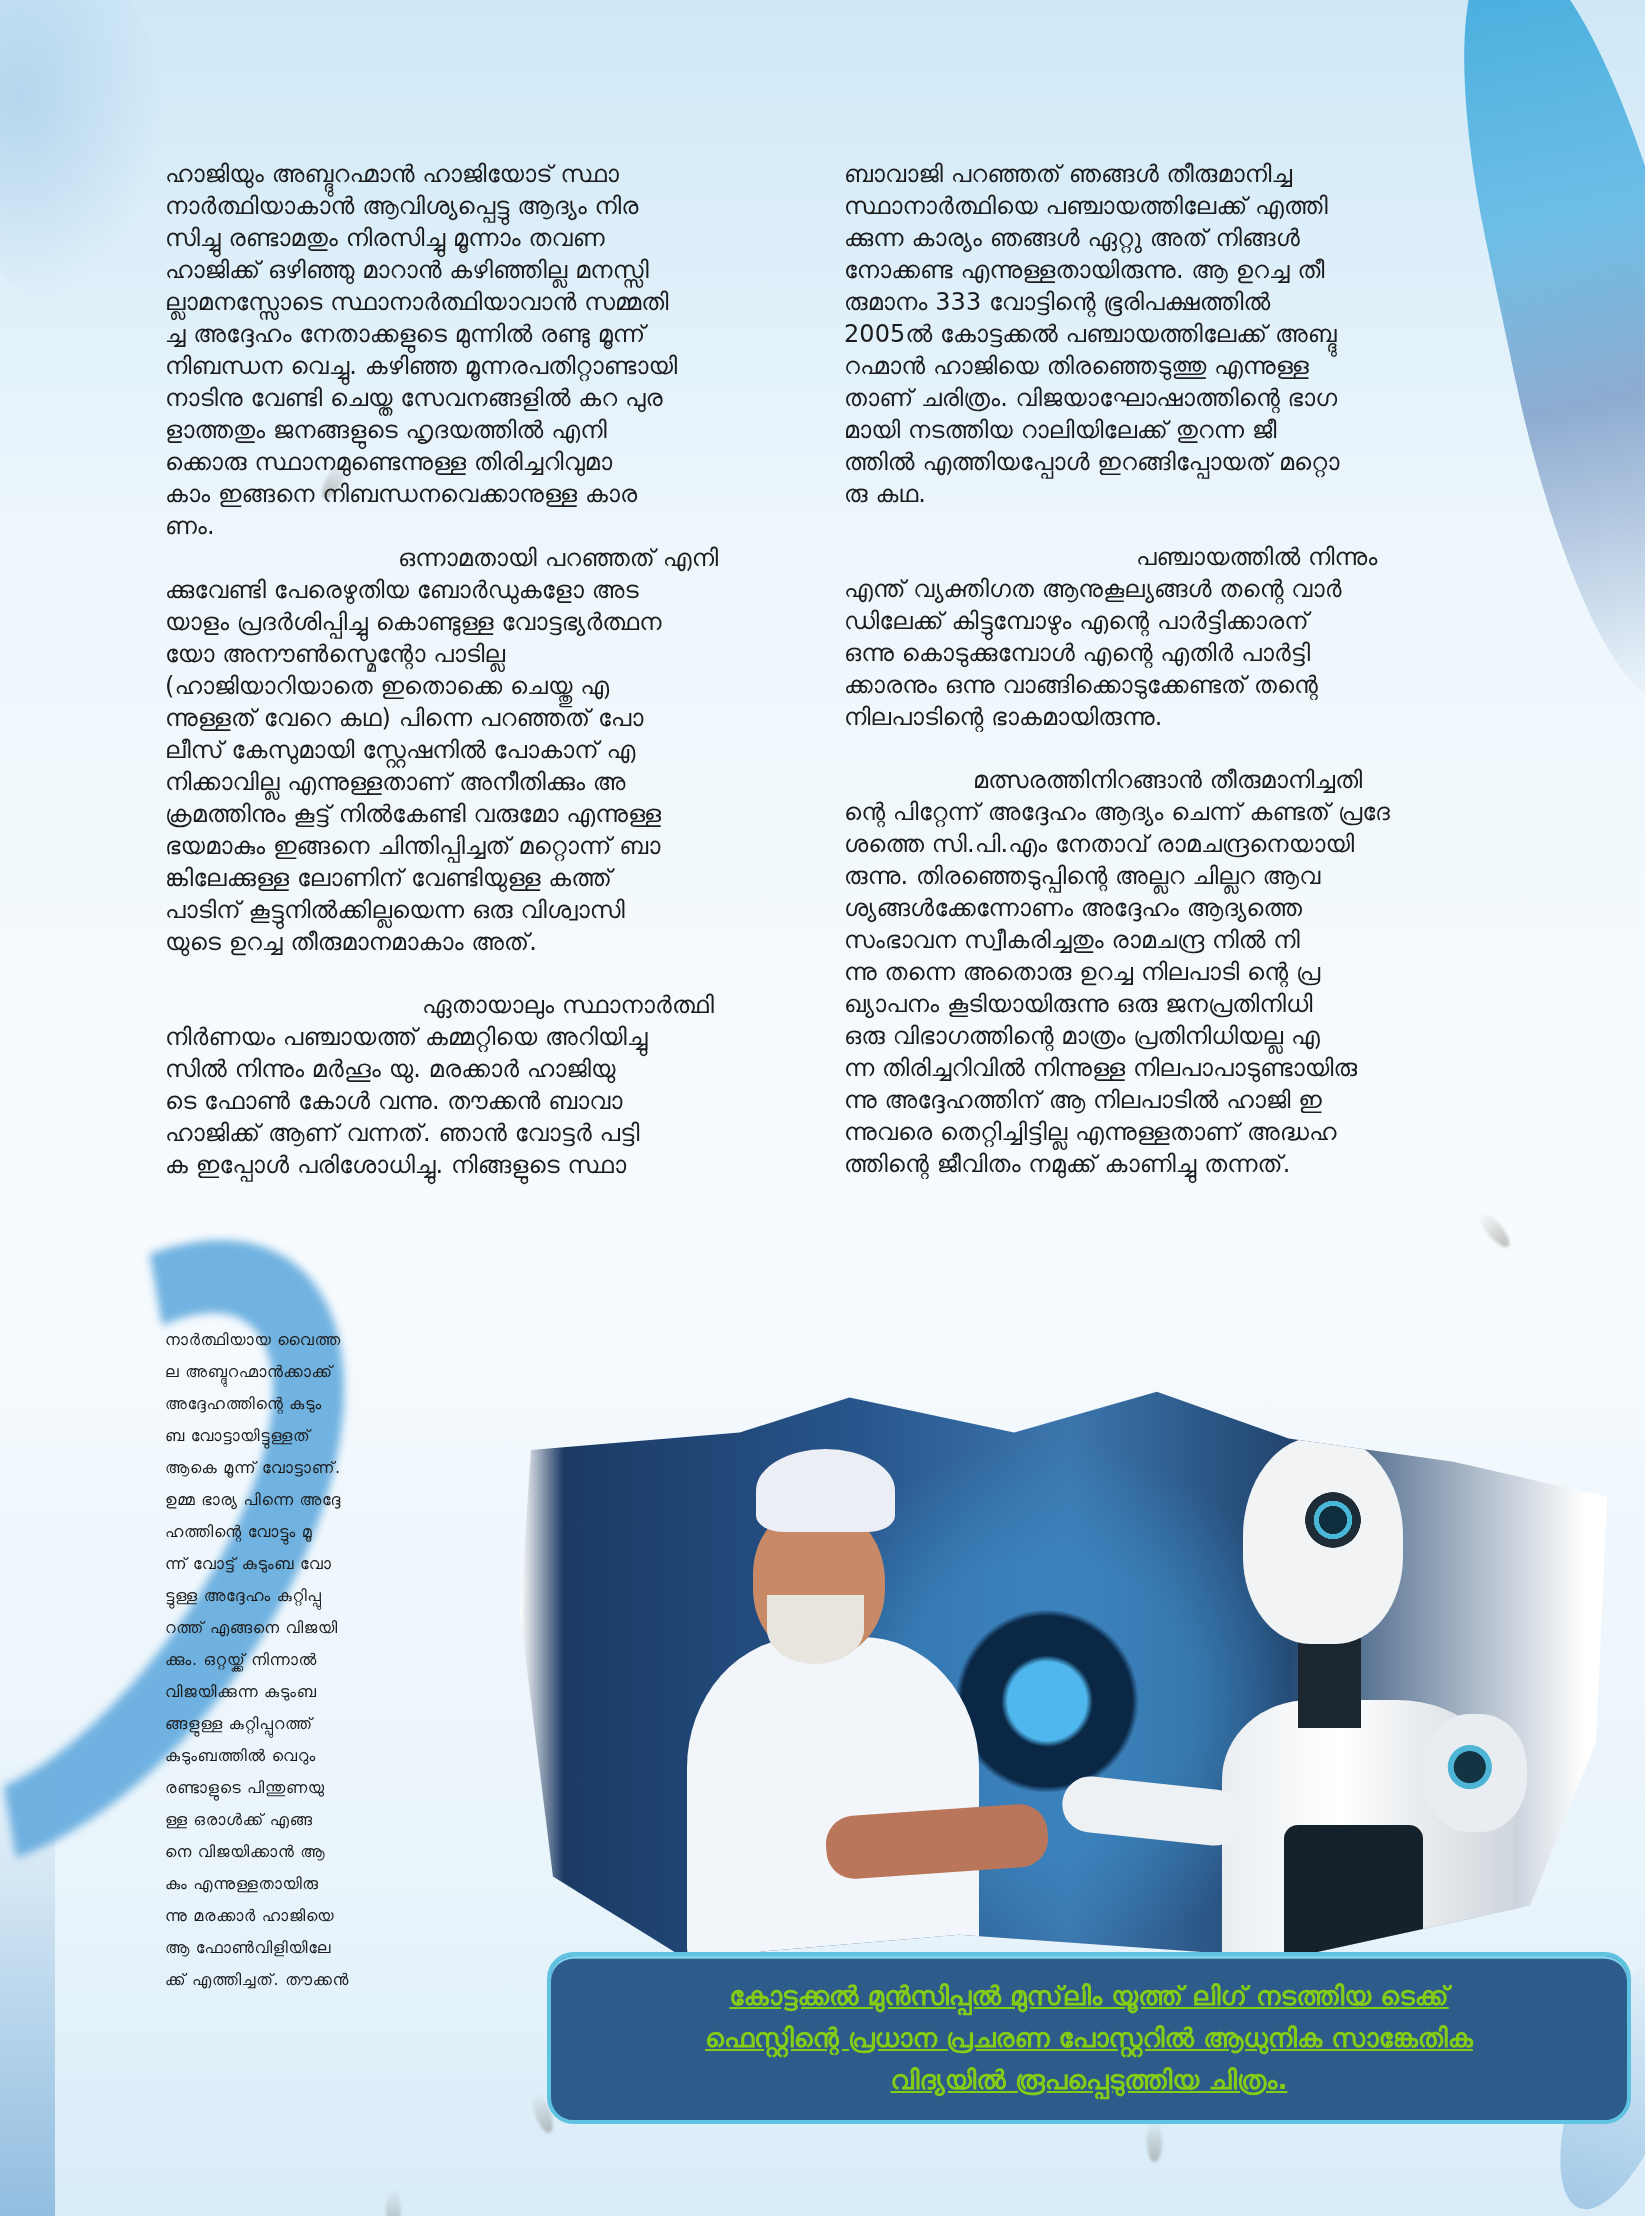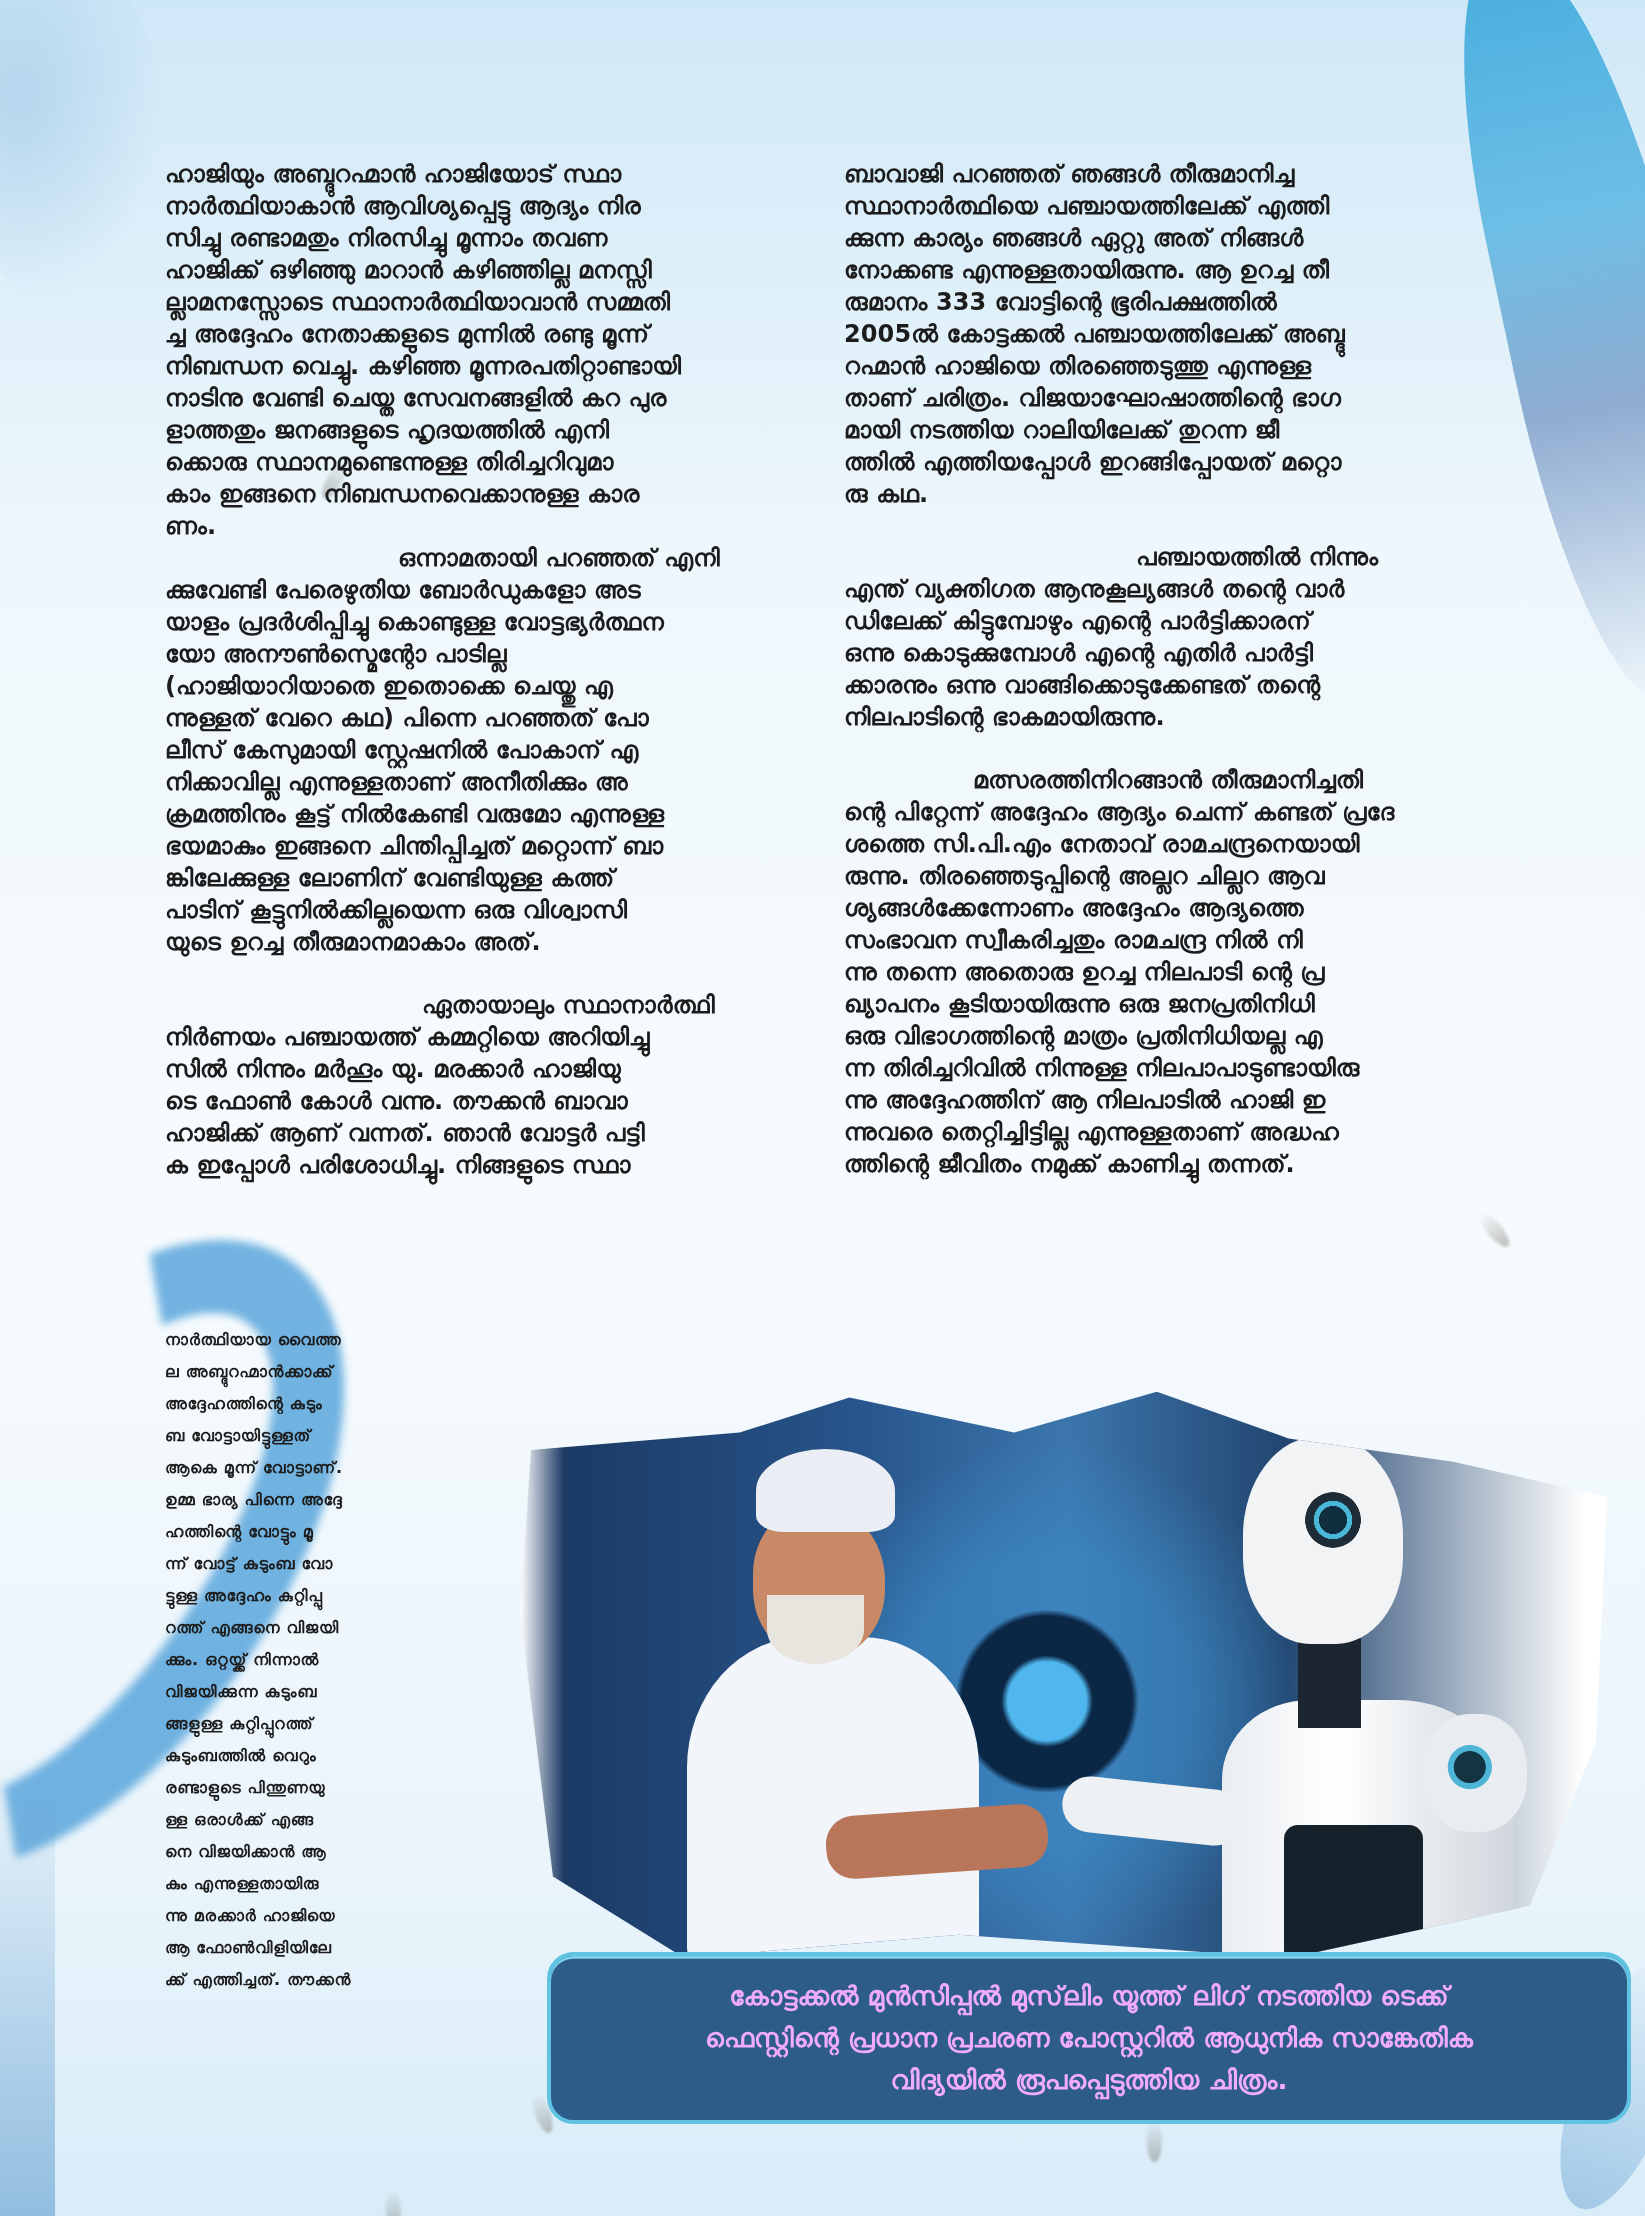--- a/index.html
+++ b/index.html
@@ -18,21 +18,21 @@
   .ribbon-left { left: -111px; top: 1195px; width: 236px; height: 570px;
     border: 76px solid #5aa6dc; border-left-color: transparent; border-bottom-color: transparent;
     transform: rotate(35deg); filter: blur(4.2px); opacity: .85; }
   .ribbon-bl { left: -28px; bottom: -28px; width: 83px; height: 486px;
     background: linear-gradient(180deg, rgba(90,150,200,0), #6fa6d3); opacity: .7; border-radius: 28px; }
   .ribbon-br { right: -28px; bottom: 0; width: 97px; height: 264px;
     background: linear-gradient(180deg, rgba(90,150,200,0), #7fb2db); opacity: .6; transform: rotate(20deg); }
   .petal { position: absolute; width: 15.3px; height: 42px; border-radius: 50%;
     background: linear-gradient(180deg, rgba(120,120,110,.0), rgba(120,120,110,.45)); filter: blur(1.4px); }
 
-  .column { position: absolute; font-size: 24px; line-height: 32px; font-weight: bold; letter-spacing: 0.1px; }
+  .column { position: absolute; font-size: 24px; line-height: 32px; font-weight: normal; letter-spacing: 0.1px; }
   .col-left { left: 165px; top: 158px; width: 625px; }
   .col-right { left: 844px; top: 158px; width: 646px; }
   .col-left-narrow { left: 165px; top: 1324px; width: 341px; font-size: 16px; line-height: 32px; letter-spacing: 0.7px; }
   .para { margin: 0; text-align: justify; text-align-last: left; }
   .para-gap { margin-top: 31px; }
   .line { display: block; white-space: nowrap; }
 
   .photo {
     position: absolute; left: 520px; top: 1380px; width: 1098px; height: 584px;
     background:
@@ -54,21 +54,21 @@
   .robot .shoulder { position: absolute; left: 222px; top: 278px; width: 104px; height: 118px; border-radius: 45%; background: radial-gradient(circle at 45% 45%, #133443 0 18%, #4fb5d7 19% 25%, #e9edf1 26%); }
   .robot .core { position: absolute; left: 83px; top: 389px; width: 139px; height: 139px; background: #15212b; border-radius: 14px; }
   .robot .arm { position: absolute; left: -139px; top: 347px; width: 181px; height: 56px; background: #eef1f4; border-radius: 28px; transform: rotate(6deg); }
 
   .caption {
     position: absolute; left: 547px; top: 1952px; width: 1084px; height: 172px;
     box-sizing: border-box; border: 4.9px solid #5fc3e1; border-radius: 26.4px;
     background: #2d5b8a; box-shadow: 0 2.8px 0 #7fd0ea inset;
     display: flex; align-items: center; justify-content: center; text-align: center;
   }
-  .caption-text { color: #f0abfc; font-weight: bold; font-size: 26.4px; line-height: 42px; padding: 0 28px; }
+  .caption-text { color: #84cc16; font-weight: bold; font-size: 26.4px; line-height: 42px; padding: 0 28px; text-decoration: underline; }
 </style>
 </head>
 <body>
 
 <div class="bg-layer">
   <div class="ribbon ribbon-tl"></div>
   <div class="ribbon ribbon-tr"></div>
   <div class="ribbon ribbon-left"></div>
   <div class="ribbon ribbon-bl"></div>
   <div class="ribbon ribbon-br"></div>

